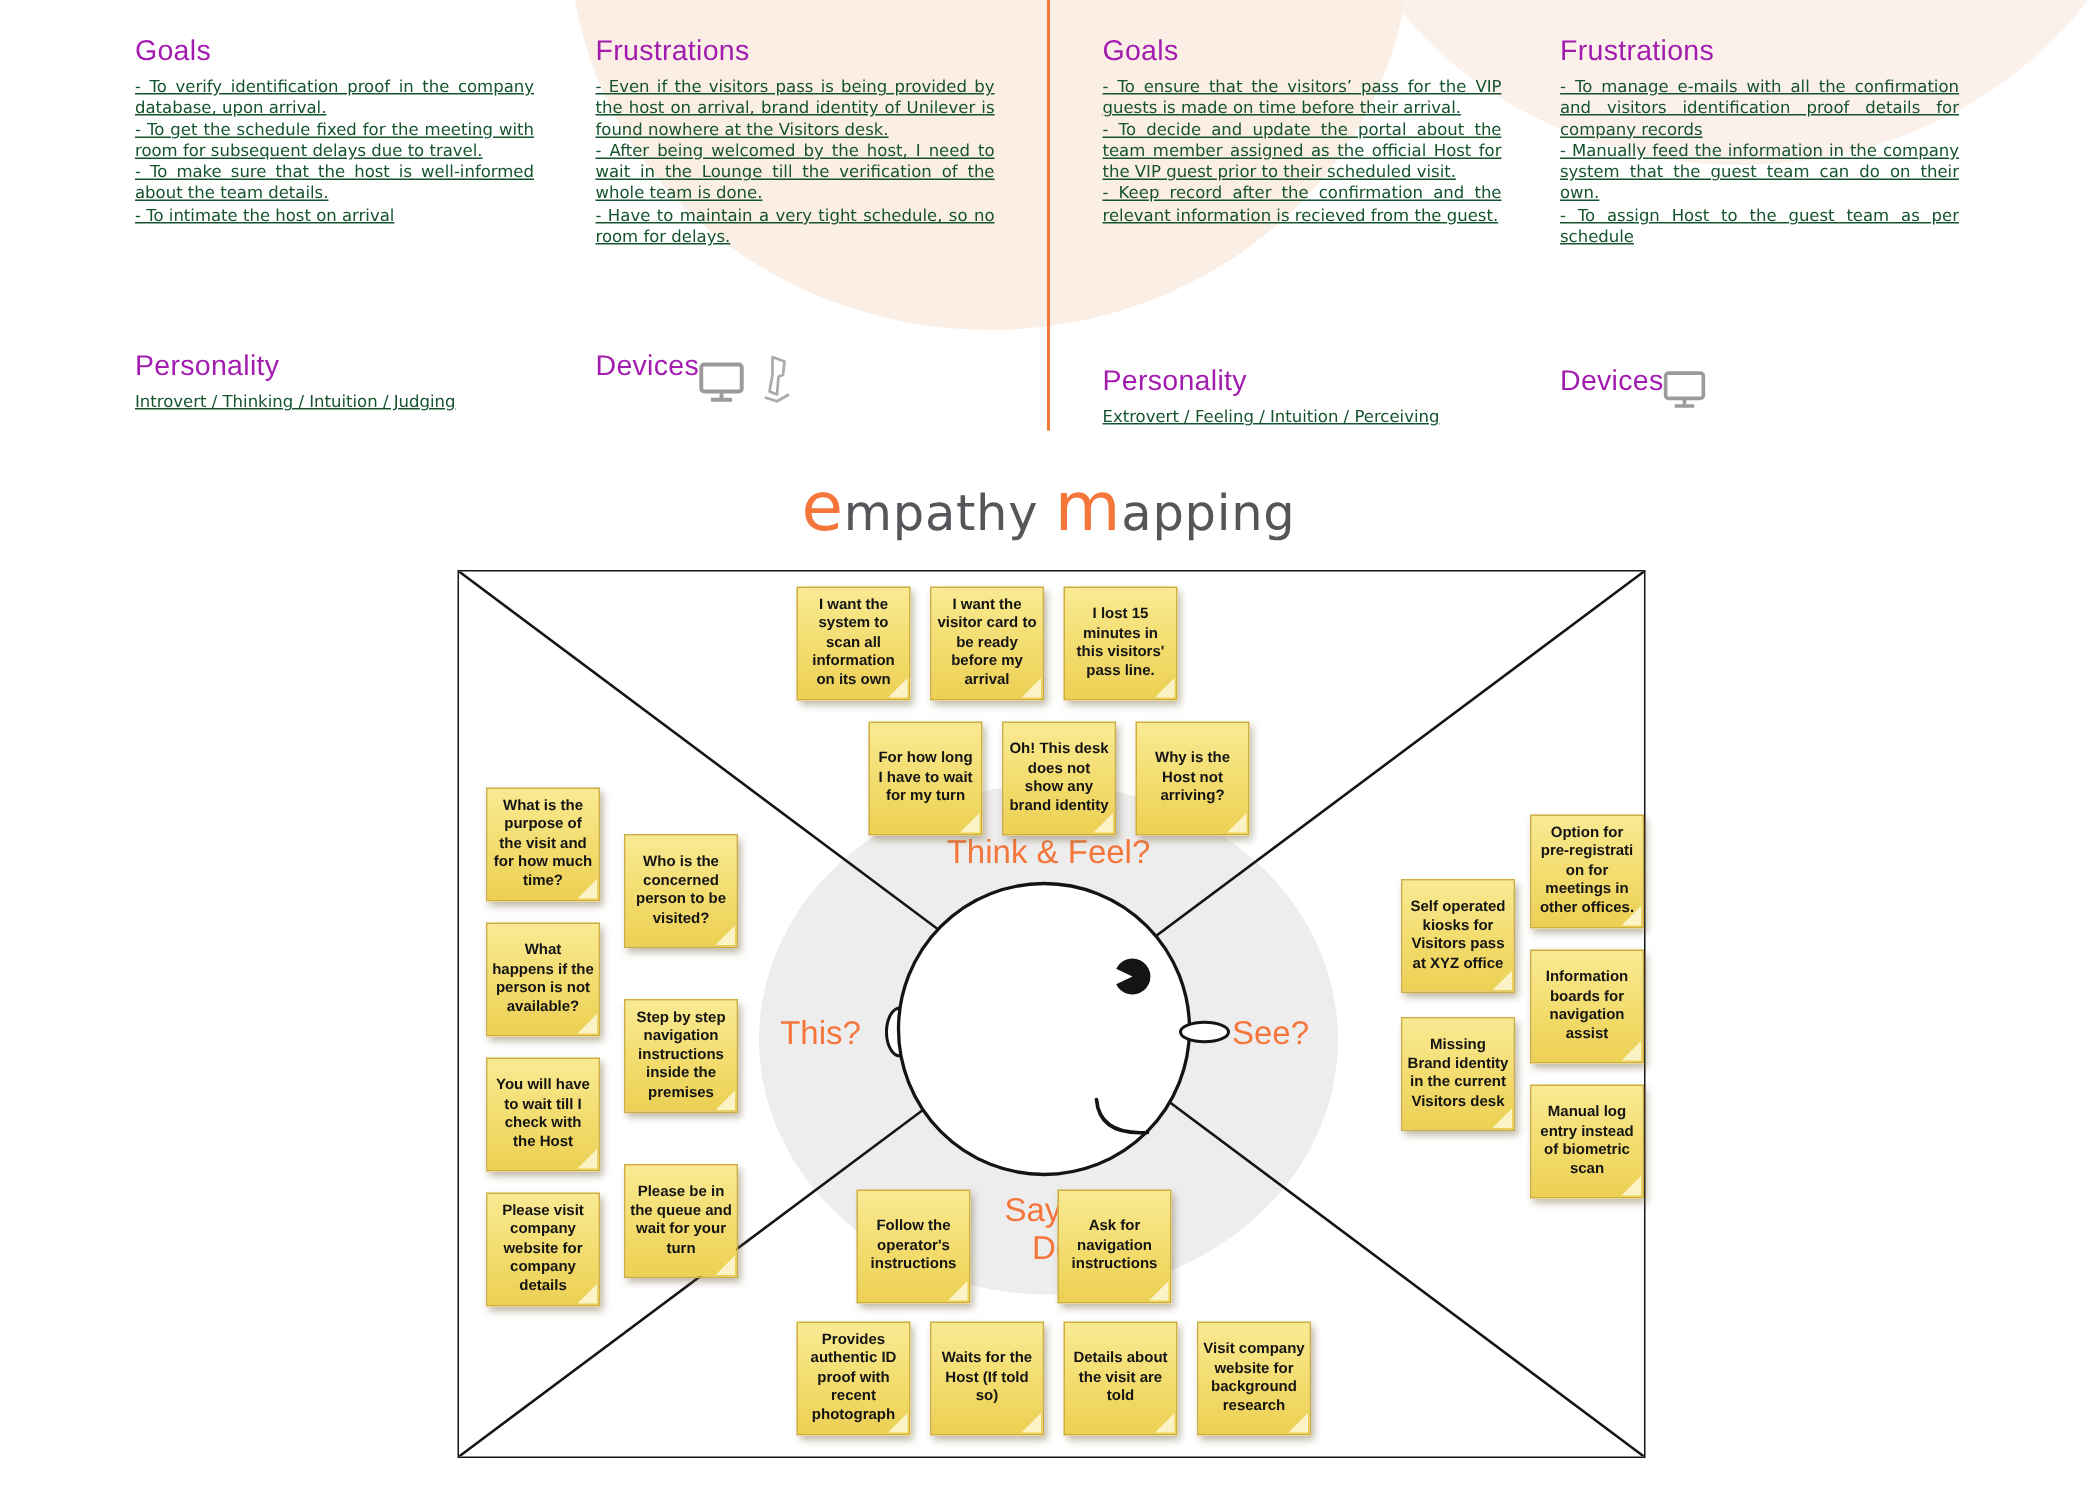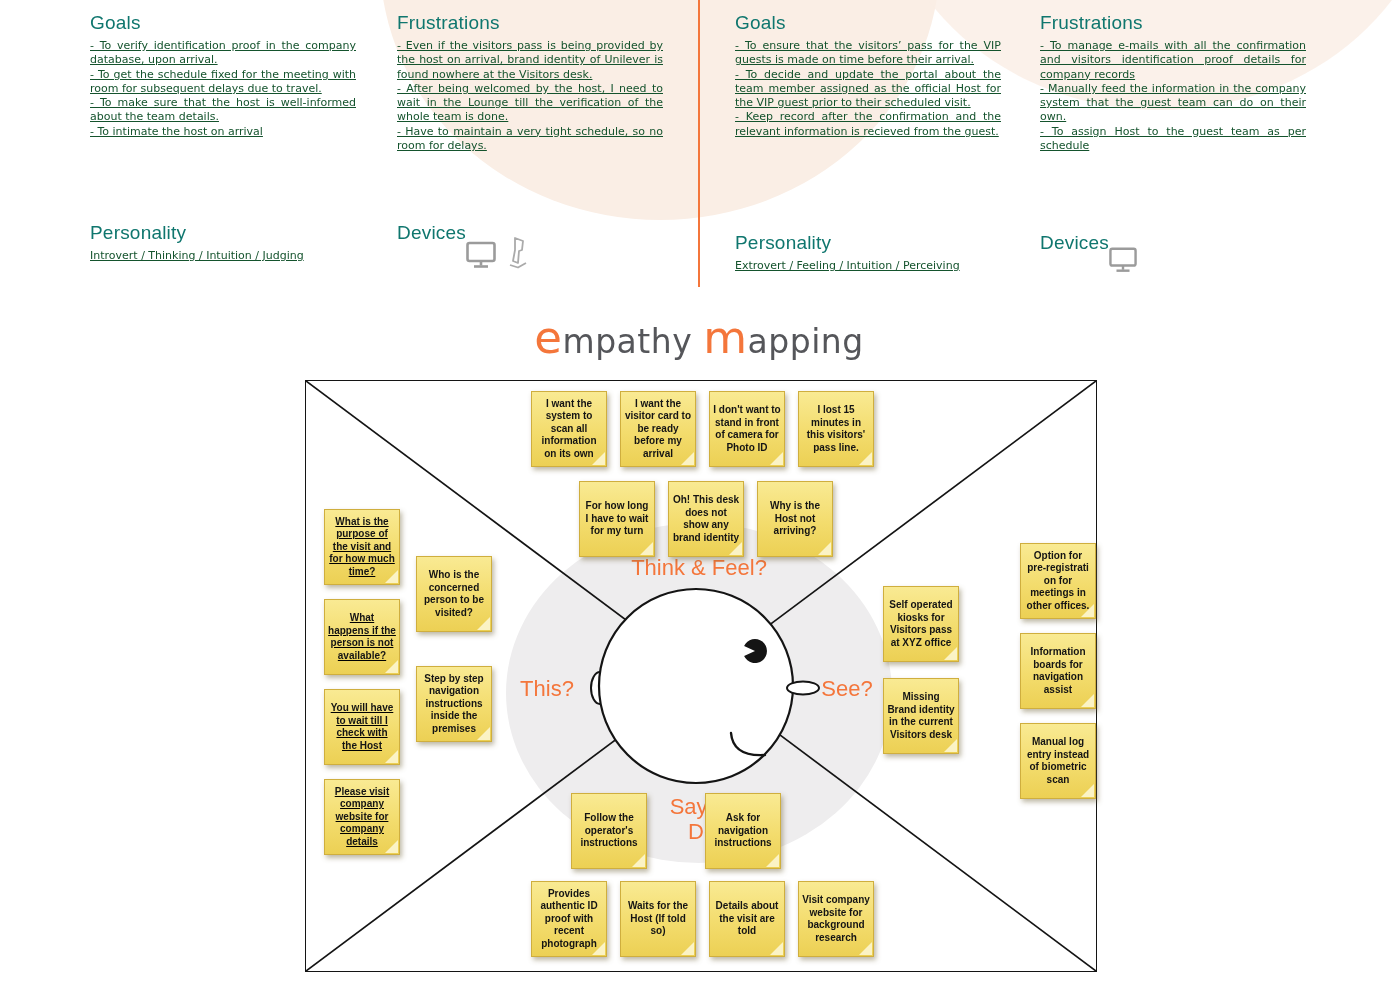--- a/index.html
+++ b/index.html
@@ -6,21 +6,21 @@
   #stage{position:relative;width:1400px;height:990px;background:#fff;overflow:hidden;
          font-family:"DejaVu Sans","Liberation Sans",sans-serif;}
 
   
   .blob{position:absolute;border-radius:50%;background:#faeee5;}
   #blob-a{left:380px;top:-300px;width:560px;height:520px;}
   #blob-b{left:880px;top:-390px;width:560px;height:500px;opacity:.8;}
 
   
   .pcol{position:absolute;width:266px;}
-  .ph{font-family:"Liberation Sans",sans-serif;font-size:19px;color:#0f766e;margin:0 0 5px 0;
+  .ph{font-family:"Liberation Sans",sans-serif;font-size:19px;color:#a21caf;margin:12px 0 5px 0;
       font-weight:400;letter-spacing:.2px;}
   .pb{font-size:11px;color:#14532d;text-align:justify;line-height:1.3;white-space:pre-line;text-decoration:underline;}
   .pb.plain{text-align:left;}
   #divider{position:absolute;left:698px;top:0;width:2px;height:287px;background:#f4763b;}
 
   .devicons{position:absolute;display:flex;gap:10px;align-items:flex-end;}
 
   
   #title{position:absolute;left:699px;top:322px;transform:translateX(-50%);white-space:nowrap;
          font-family:"DejaVu Sans",sans-serif;color:#55565a;font-size:33px;letter-spacing:.5px;}
@@ -155,60 +155,60 @@
     </div>
 
     <div class="ngroup h" style="left:225px;top:10px;">
         <div class="note">
           <span>I want the system to scan all information on its own</span>
         </div>
         <div class="note">
           <span>I want the visitor card to be ready before my arrival</span>
         </div>
         <div class="note">
-          <span>I don't want to stand in front of camera for Photo ID</span>
-        </div>
-        <div class="note">
           <span>I lost 15 minutes in this visitors' pass line.</span>
         </div>
       </div>
     <div class="ngroup h" style="left:273px;top:100px;">
         <div class="note">
           <span>For how long I have to wait for my turn</span>
         </div>
         <div class="note">
           <span>Oh! This desk does not show any brand identity</span>
         </div>
         <div class="note">
           <span>Why is the Host not arriving?</span>
         </div>
       </div>
-    <div class="ngroup v" style="left:18px;top:128px;text-decoration:underline;">
+    <div class="ngroup v" style="left:18px;top:144px;">
         <div class="note">
           <span>What is the purpose of the visit and for how much time?</span>
         </div>
         <div class="note">
           <span>What happens if the person is not available?</span>
         </div>
         <div class="note">
           <span>You will have to wait till I check with the Host</span>
         </div>
         <div class="note">
           <span>Please visit company website for company details</span>
         </div>
       </div>
     <div class="ngroup v" style="left:110px;top:175px;gap:34px;">
         <div class="note">
           <span>Who is the concerned person to be visited?</span>
         </div>
         <div class="note">
           <span>Step by step navigation instructions inside the premises</span>
         </div>
-      </div>
-    <div class="ngroup v" style="left:577px;top:205px;gap:16px;">
+        <div class="note">
+          <span>Please be in the queue and wait for your turn</span>
+        </div>
+      </div>
+    <div class="ngroup v" style="left:628px;top:205px;gap:16px;">
         <div class="note">
           <span>Self operated kiosks for Visitors pass at XYZ office</span>
         </div>
         <div class="note">
           <span>Missing Brand identity in the current Visitors desk</span>
         </div>
       </div>
     <div class="ngroup v" style="left:700px;top:162px;margin-left:14px;">
         <div class="note">
           <span>Option for pre-registrati on for meetings in other offices.</span>

